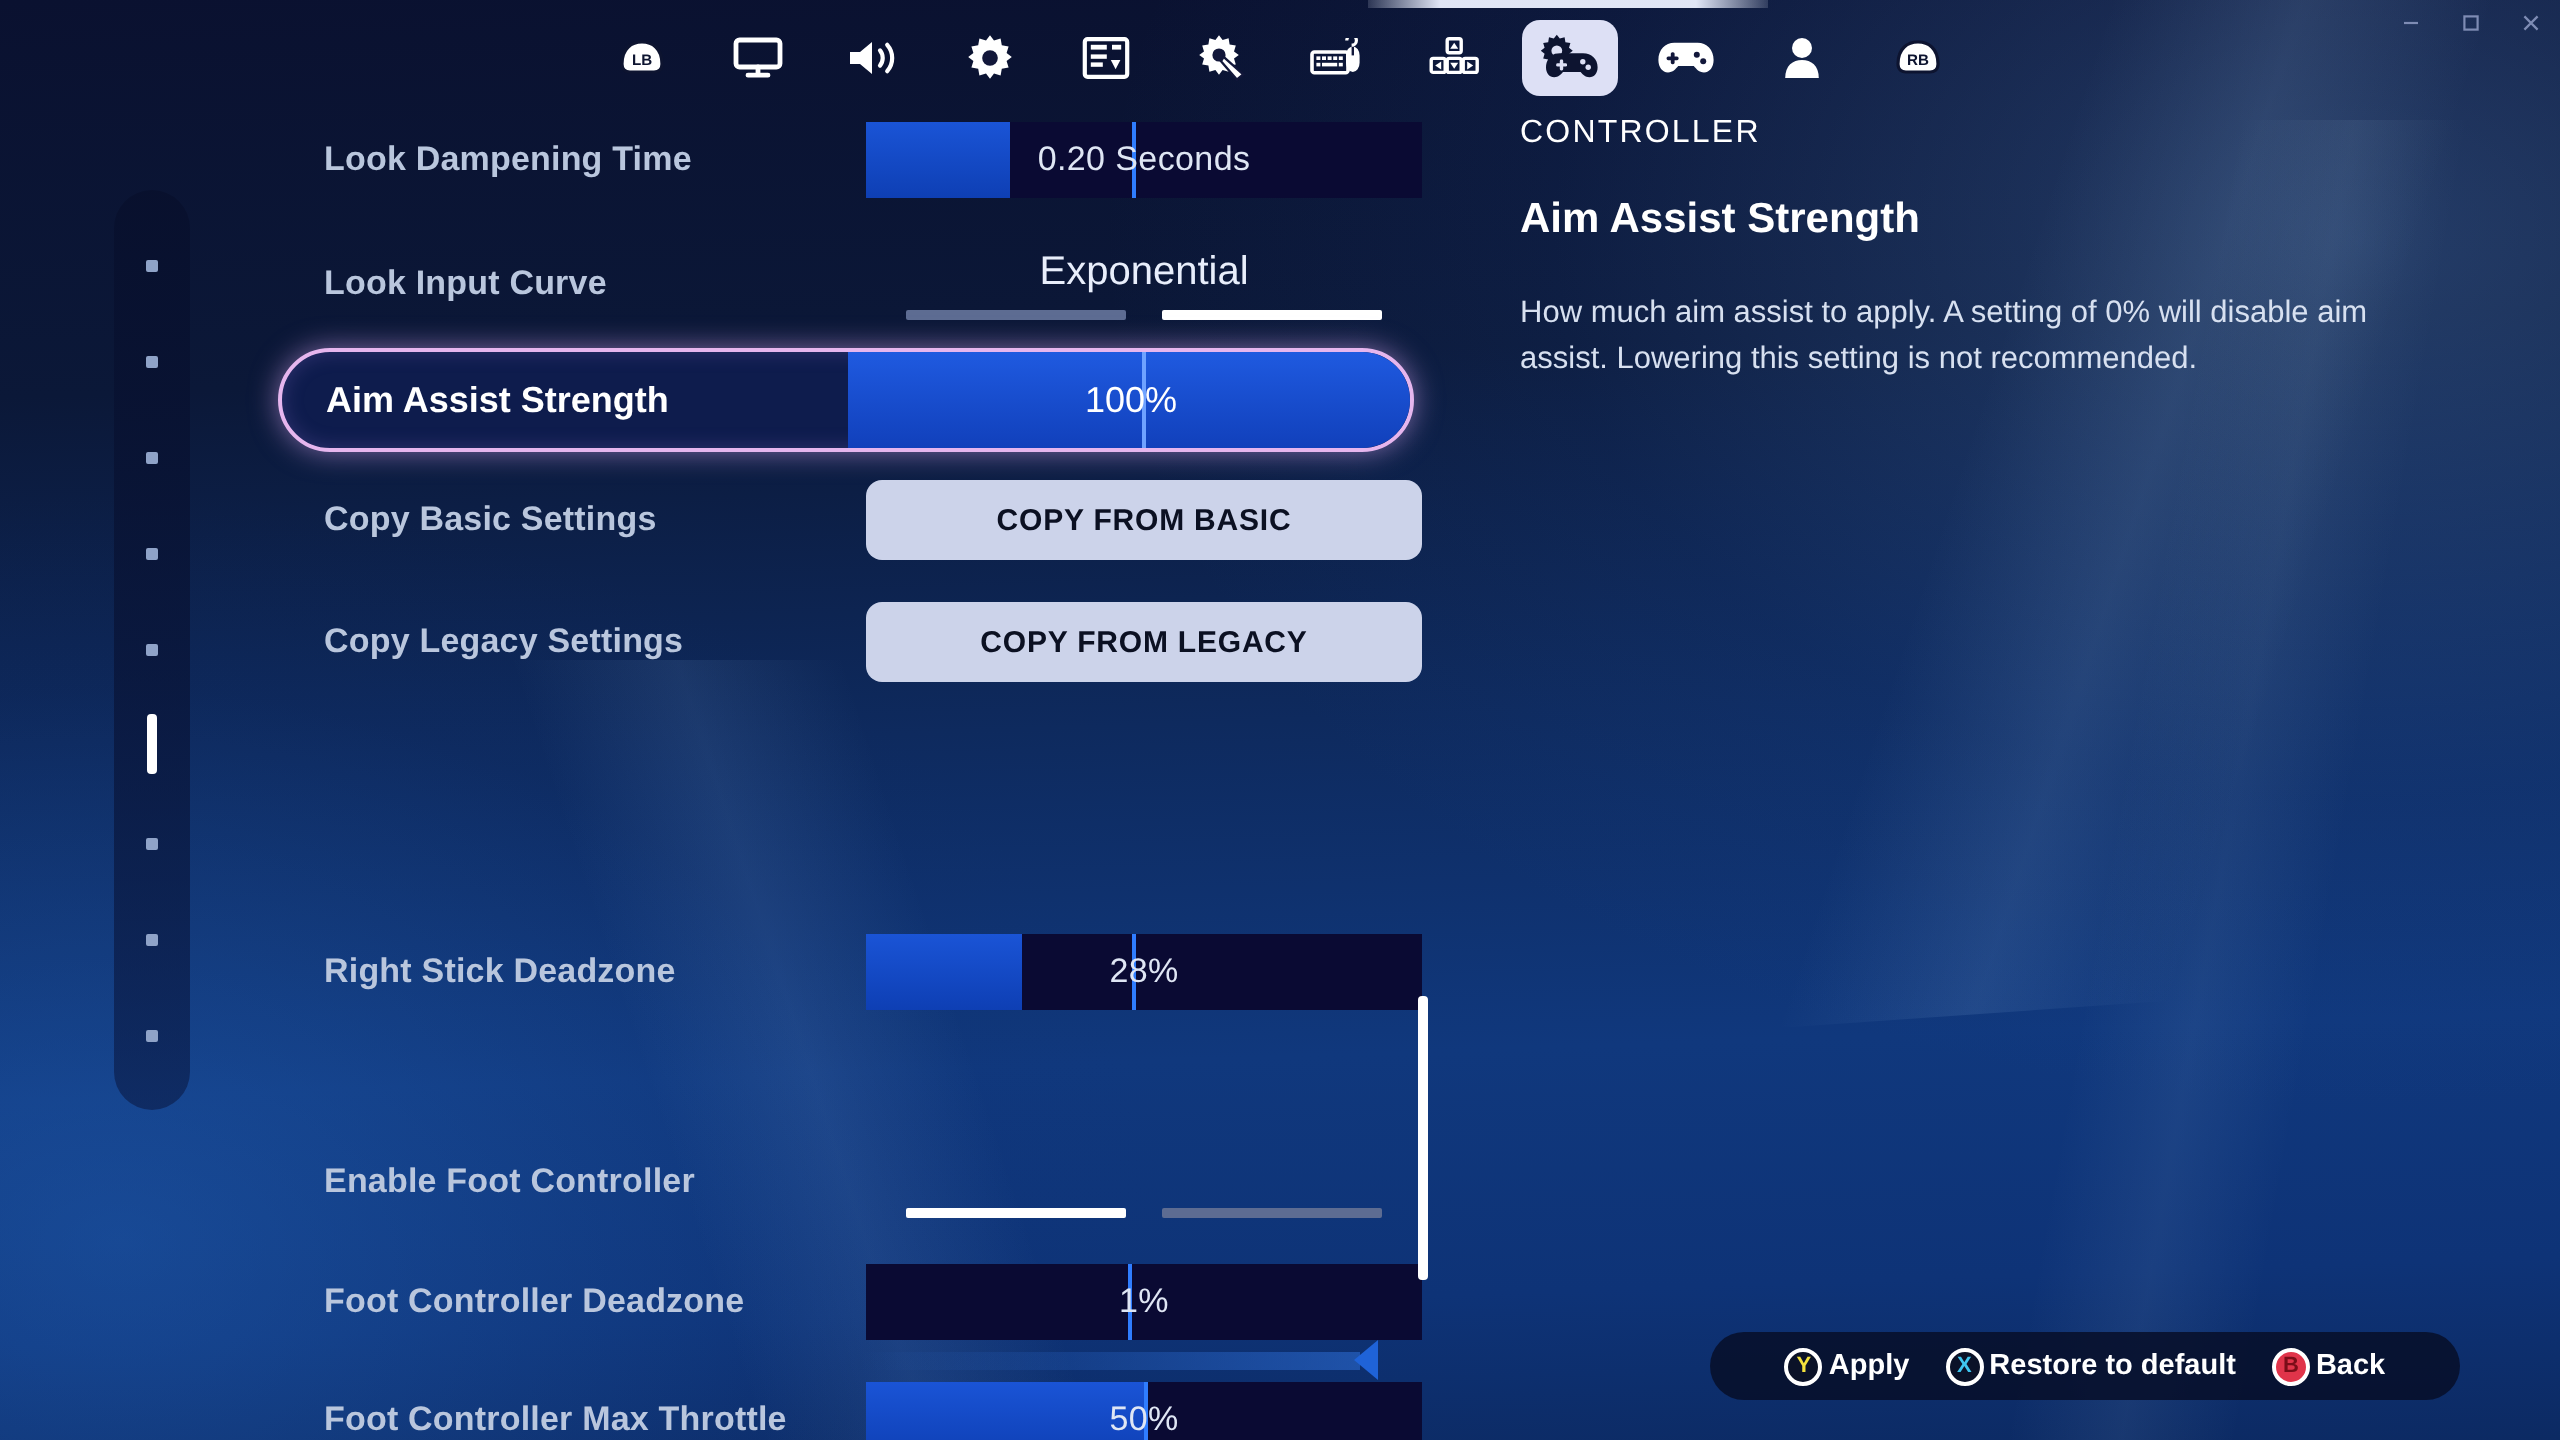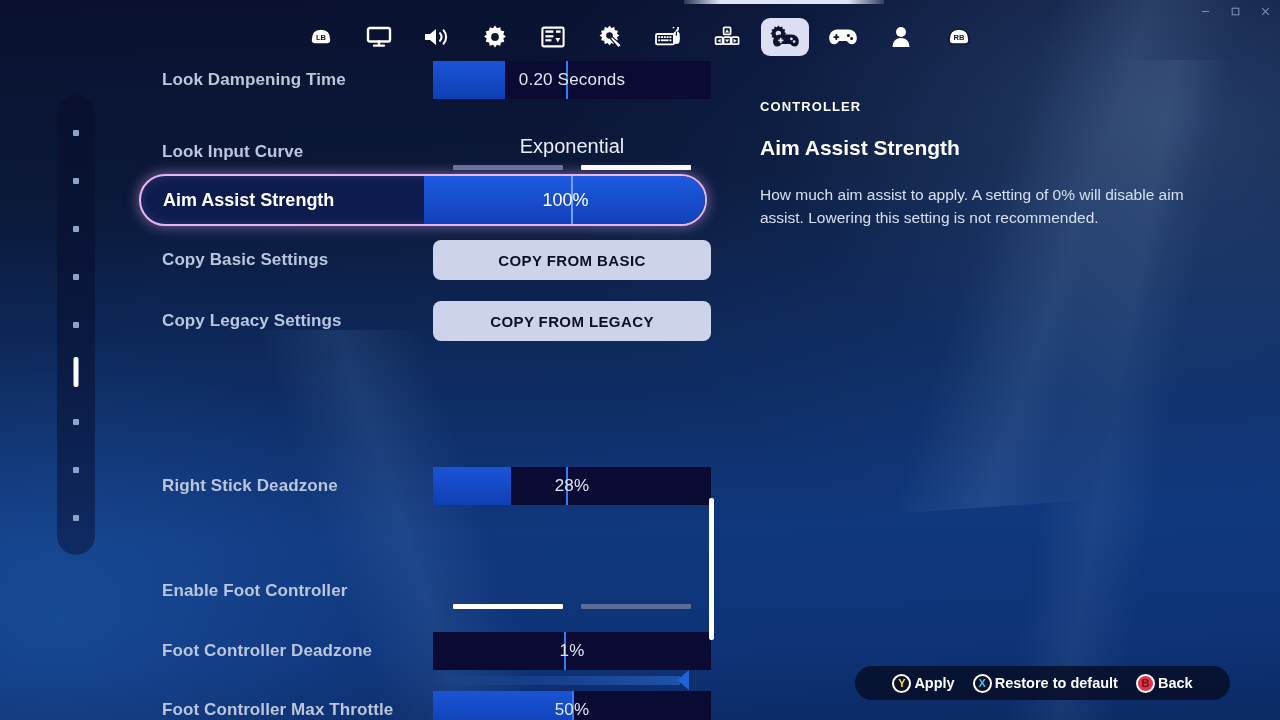--- a/index.html
+++ b/index.html
@@ -31,21 +31,21 @@
   .wbtn { width:30px; height:22px; display:flex; align-items:center; justify-content:center;
     color:#7e8cb4; font-size:11px; line-height:1; }
   .wbtn svg { display:block; }
 
   
   .tophl { position:absolute; left:684px; top:0; width:200px; height:4px;
     background:linear-gradient(90deg, rgba(235,240,255,0.15), rgba(235,240,255,0.95) 18%, rgba(235,240,255,0.95) 82%, rgba(235,240,255,0.15)); z-index:30;}
 
   
   .tabbar { position:absolute; left:0; top:10px; width:1280px; height:46px;
-    display:flex; align-items:flex-end; justify-content:center; gap:10px; z-index:25; }
+    display:flex; align-items:flex-start; justify-content:center; gap:10px; z-index:25; }
   .tab { width:48px; height:38px; border-radius:9px; display:flex; align-items:center; justify-content:center;
     color:#ffffff; }
   .tab.active { background:#dde0f5; color:#0d1430; }
   .tab svg { display:block; }
 
   
   .content { position:absolute; left:0; top:52px; width:720px; height:668px; z-index:20; }
 
   .row { position:absolute; left:140px; width:572px; height:46px; display:flex; align-items:center;gap:15px; }
   .rowlabel { width:278px; padding-left:22px; font-size:17px; font-weight:bold;
@@ -98,21 +98,21 @@
     background:#8fa3c8; border-radius:1px; }
   .rail .cur { position:absolute; left:50%; transform:translateX(-50%); width:5px; height:30px;
     background:#ffffff; border-radius:2px; }
 
   
   .vscroll { position:absolute; left:709px; top:498px; width:5px; height:142px;
     background:#ffffff; border-radius:2px; z-index:23; }
 
   
   .detail { position:absolute; left:760px; top:58px; width:470px; z-index:20; }
-  .detail .kicker { font-size:13px; font-weight:bold; letter-spacing:1.1px; color:#ffffff;margin-top:41px; }
+  .detail .kicker { font-size:16px; font-weight:normal; letter-spacing:1.1px; color:#ffffff; }
   .detail .dtitle { margin-top:22px; font-size:21px; font-weight:bold; color:#ffffff; }
   .detail .dbody { margin-top:23px; font-size:15.5px; line-height:1.5; color:#d7e0f0; width:460px; }
 
   
   .actions { position:absolute; left:855px; top:666px; width:375px; height:34px; border-radius:17px;
     background:rgba(7,14,40,.85); display:flex; align-items:center; justify-content:center; gap:18px; z-index:30; }
   .act { display:flex; align-items:center; gap:3px; font-size:14.5px; font-weight:bold; color:#ffffff; }
   .glyph { width:19px; height:19px; border-radius:50%; background:#0b1228; border:2px solid #ffffff;
     display:flex; align-items:center; justify-content:center; font-size:11px; font-weight:bold; line-height:1; }
   .glyph.y { color:#f4e23c; }
@@ -299,21 +299,21 @@
       <div class="rowlabel">Look Dampening Time</div>
       <div class="ctrl">
         <div class="slider">
           <div class="fill" style="width:26%"></div>
           <div class="tick" style="left:48%"></div>
           <div class="val">0.20 Seconds</div>
         </div>
       </div>
     </div>
 
-    <div class="row" style="top:77px;">
+    <div class="row" style="top:67px;">
       <div class="rowlabel">Look Input Curve</div>
       <div class="ctrl">
         <div class="opt">
           <div class="val">Exponential</div>
           <div class="segs">
             <div class="seg dim"></div>
             <div class="seg on"></div>
           </div>
         </div>
       </div>

